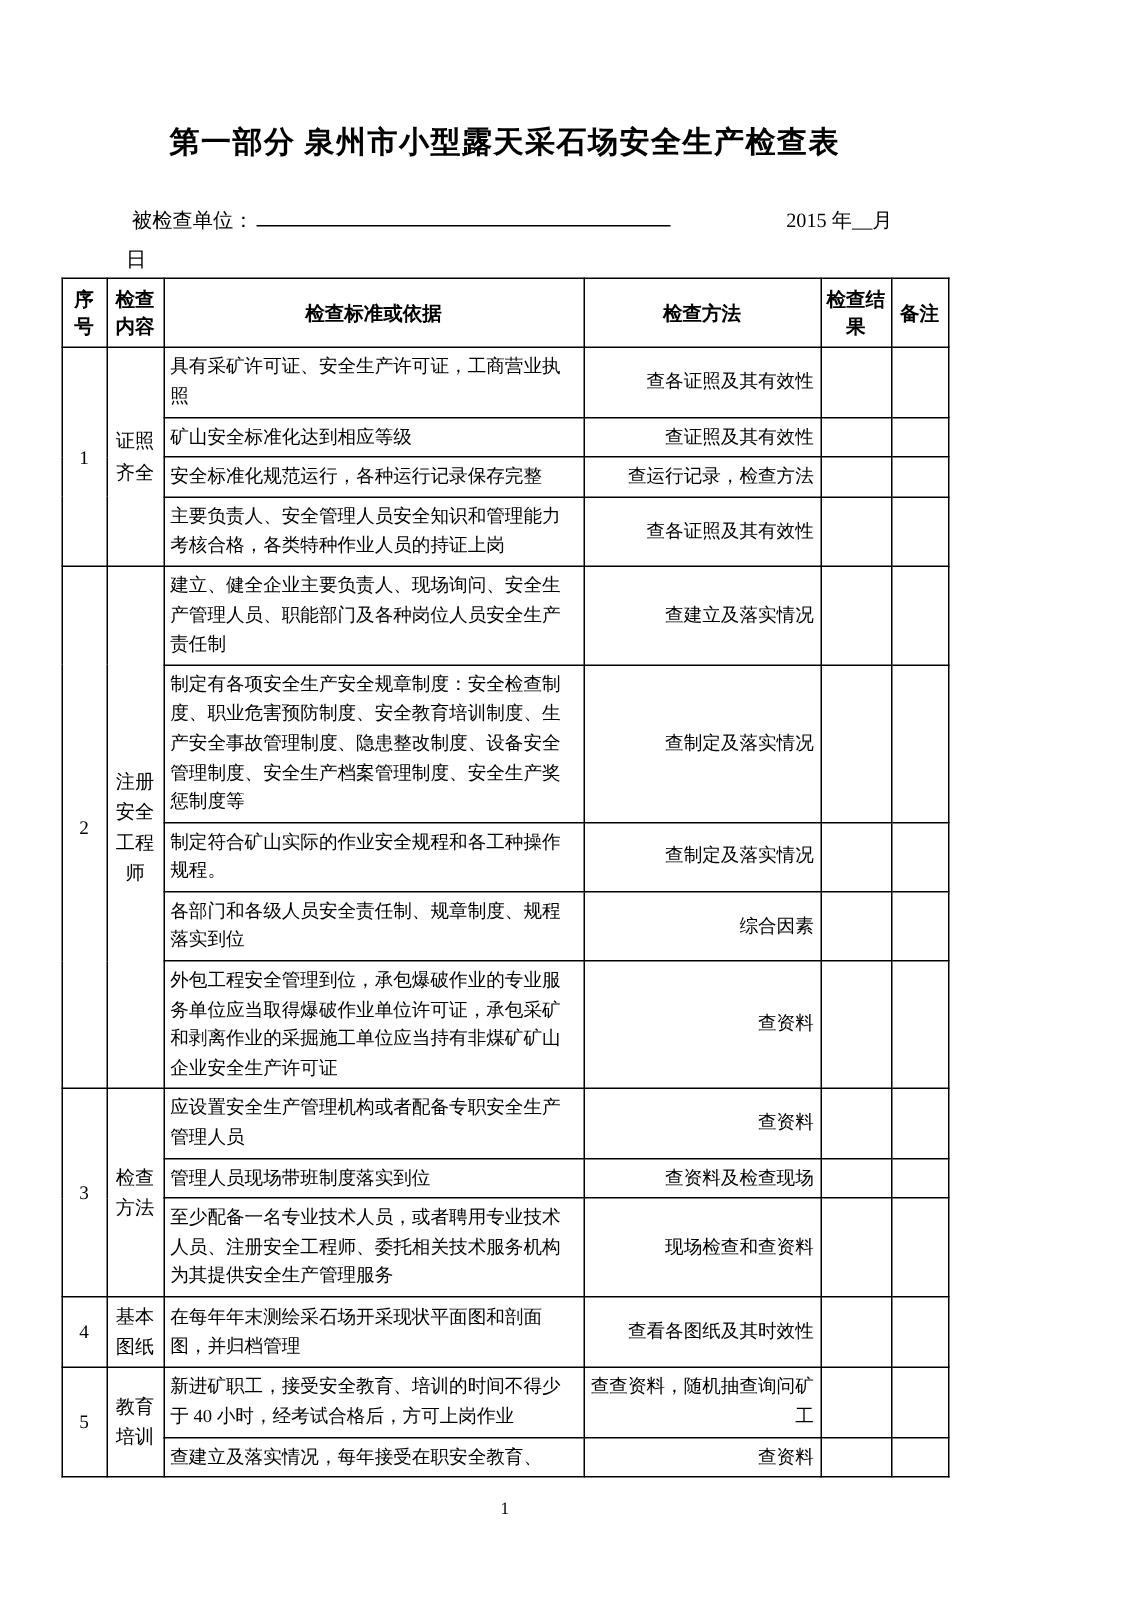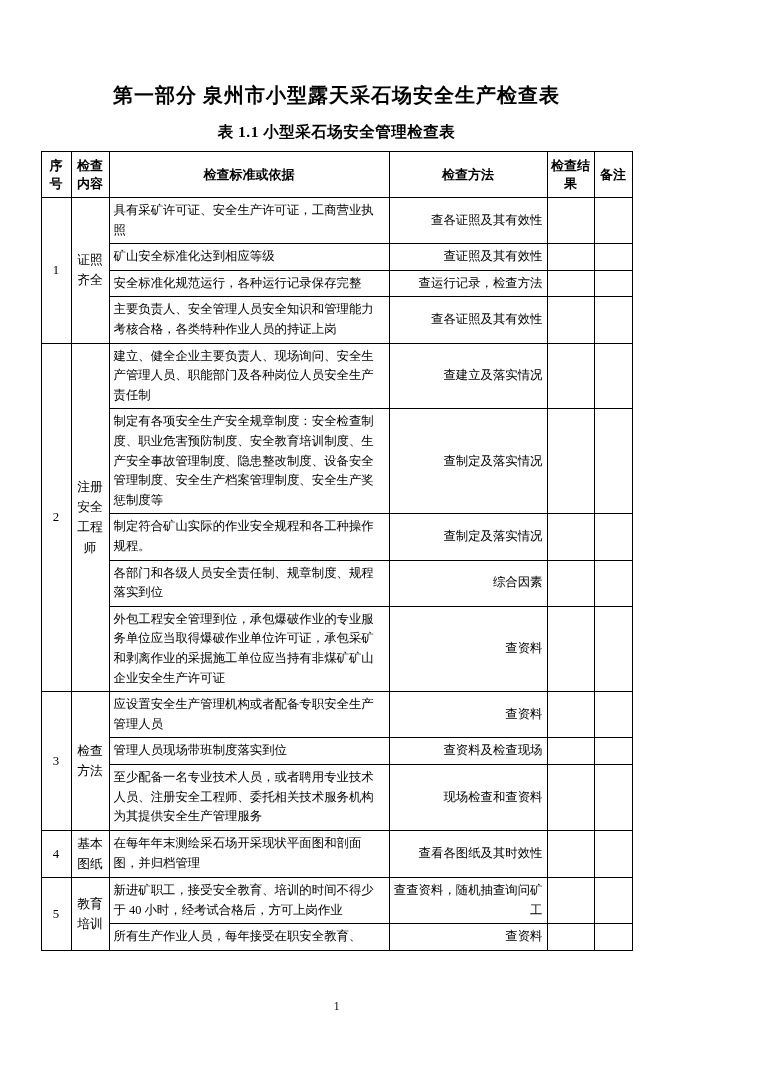--- a/index.html
+++ b/index.html
@@ -116,22 +116,26 @@
     font-size: 11.5px;
   }
 </style>
 </head>
 <body>
 
 <div class="page">
 
   <h1 class="doc-title">第一部分   泉州市小型露天采石场安全生产检查表</h1>
 
-
-  <div class="table-caption">表 1.1   小型采石场安全管理检查表</div>
+  <div class="meta-row">
+    <span class="meta-left">被检查单位：</span><span class="meta-blank"></span>
+    <span class="meta-right">2015 年__月</span>
+    <span class="meta-day">日</span>
+  </div>
+
 
   <table class="chk">
     <colgroup>
       <col class="c-no">
         <col class="c-cat">
         <col class="c-std">
         <col class="c-mth">
         <col class="c-res">
         <col class="c-rmk">
     </colgroup>
@@ -234,21 +238,21 @@
         </tr>
         <tr>
           <td class="c-no outer-left" rowspan="2">5</td>
           <td class="c-cat" rowspan="2">教育培训</td>
           <td class="c-std">新进矿职工，接受安全教育、培训的时间不得少于 40 小时，经考试合格后，方可上岗作业</td>
           <td class="c-mth">查查资料，随机抽查询问矿工</td>
           <td class="c-res"></td>
           <td class="c-rmk outer-right"></td>
         </tr>
         <tr>
-          <td class="c-std outer-bot">所有生产作业人员，每年接受在职安全教育、</td>
+          <td class="c-std outer-bot">查建立及落实情况，每年接受在职安全教育、</td>
           <td class="c-mth outer-bot">查资料</td>
           <td class="c-res outer-bot"></td>
           <td class="c-rmk outer-right outer-bot"></td>
         </tr>
       </tbody>
   </table>
 
   <div class="page-num">1</div>
 
 </div>

